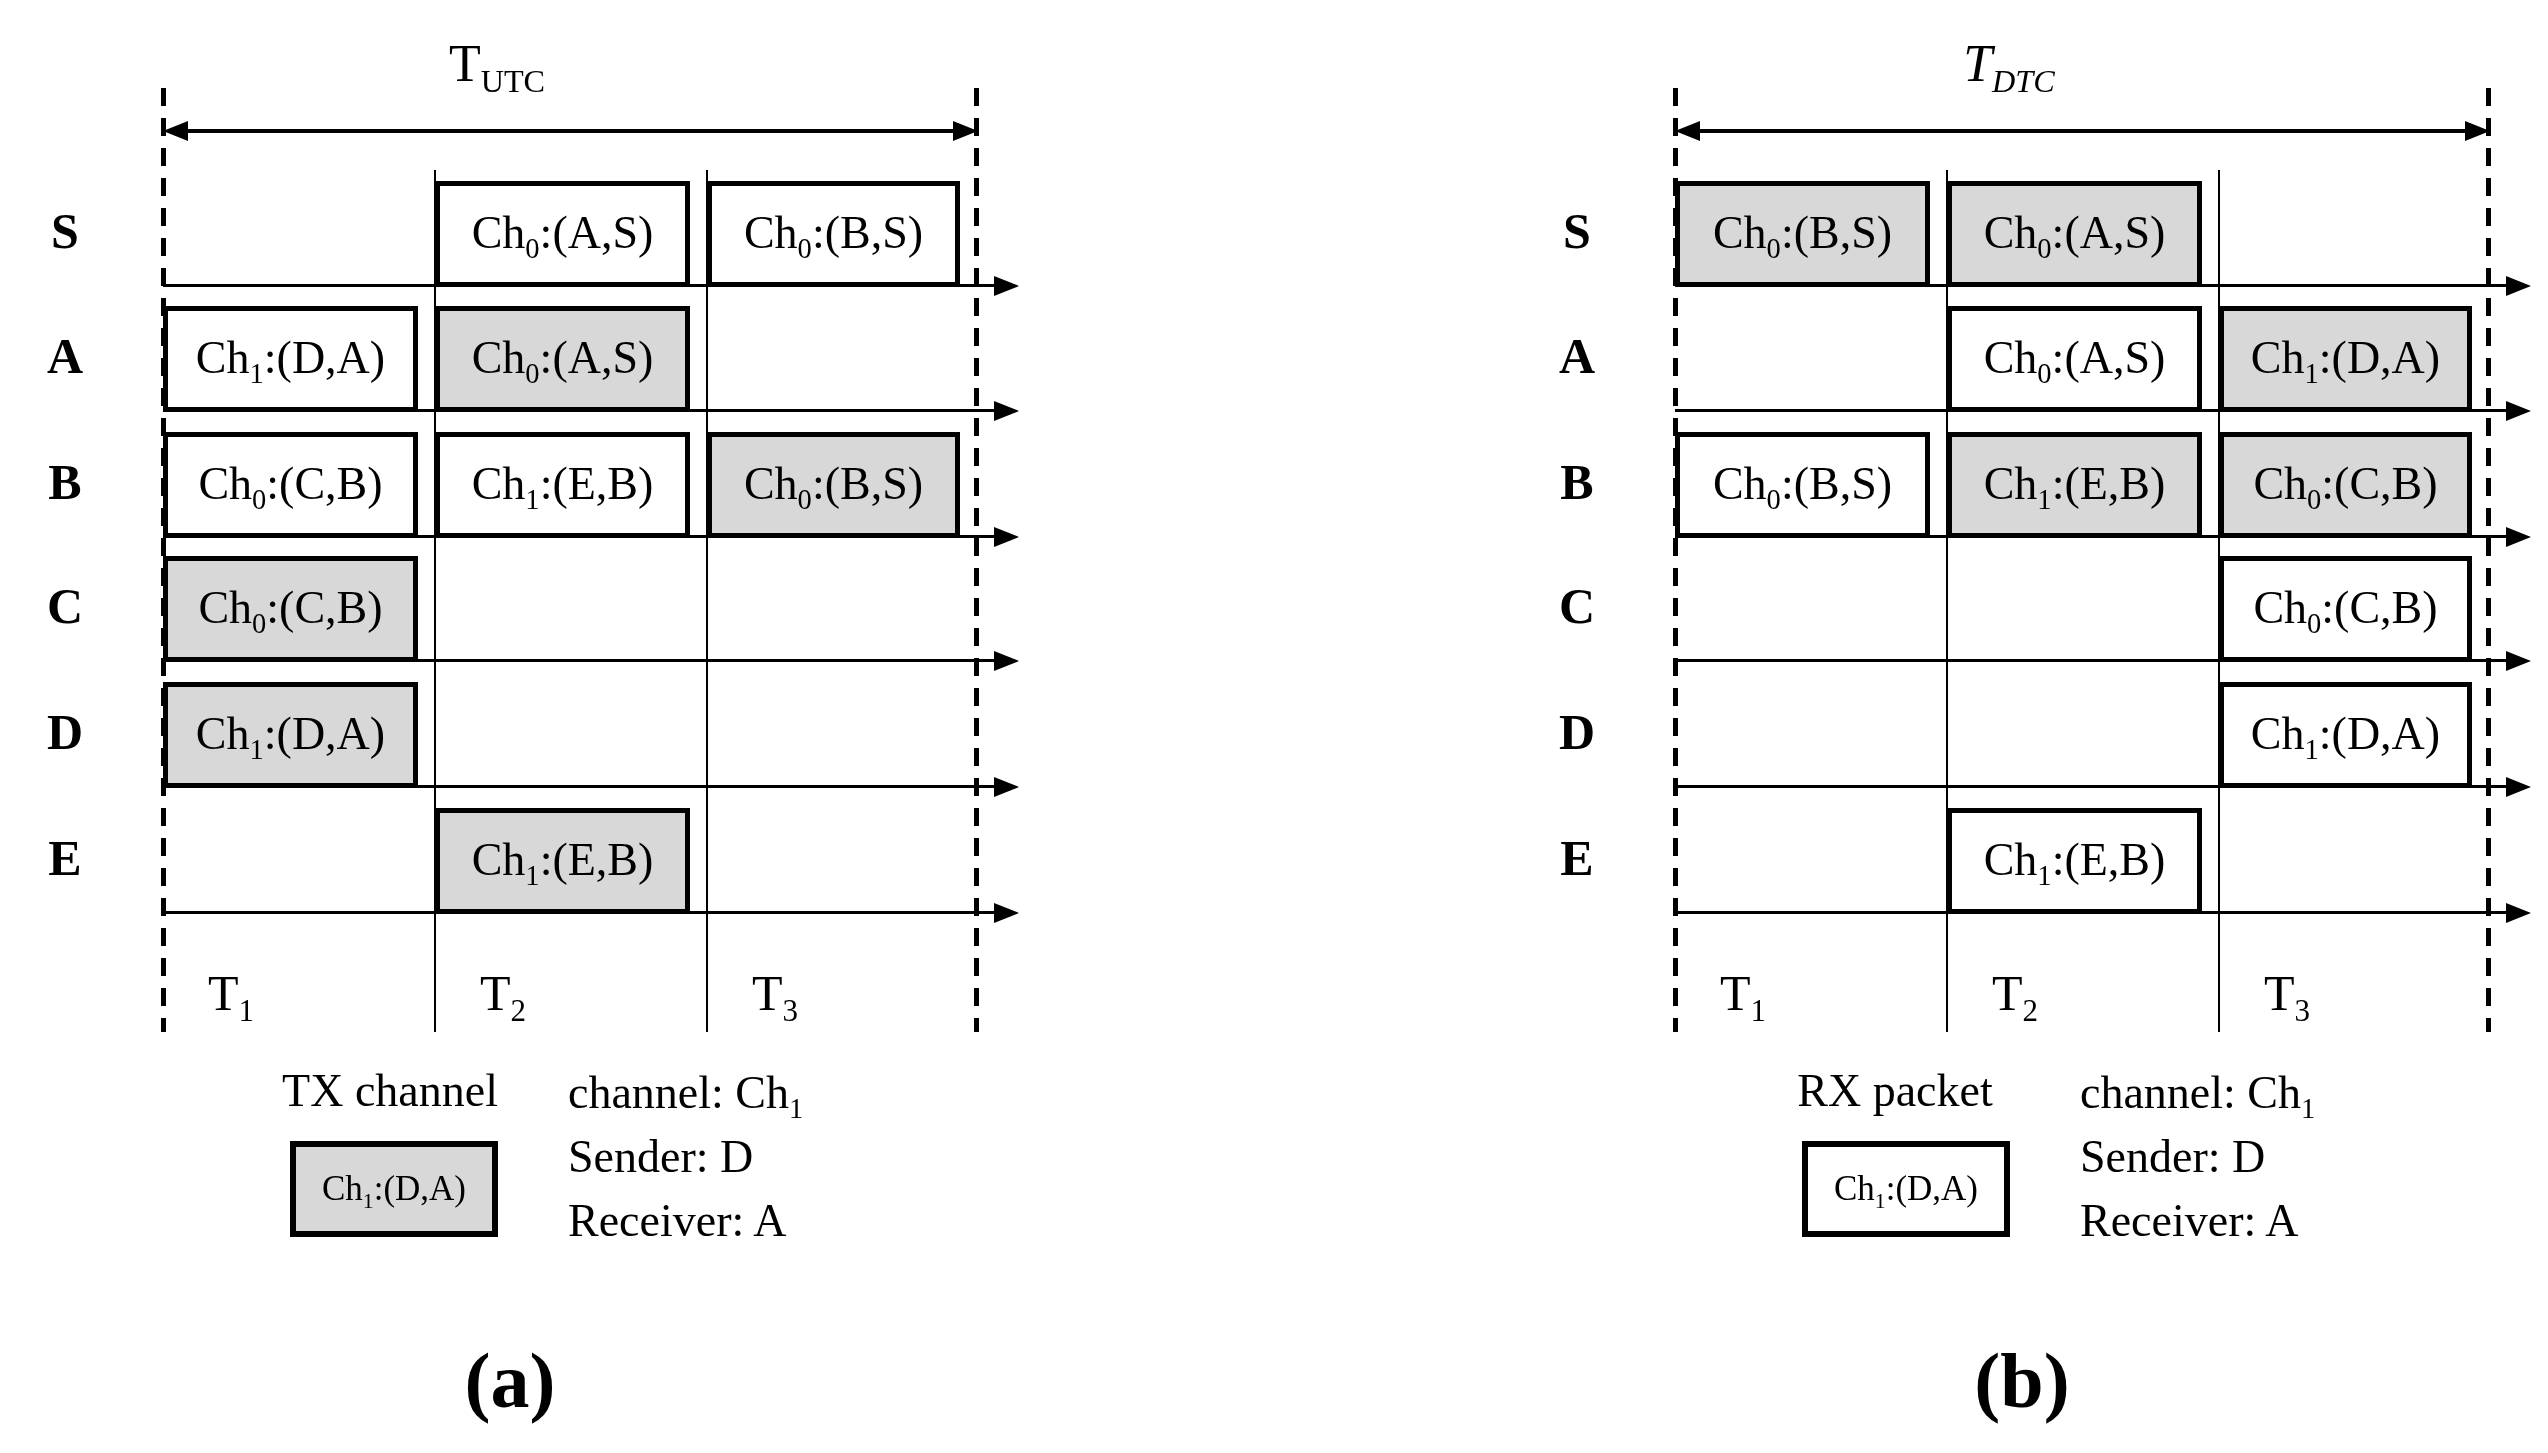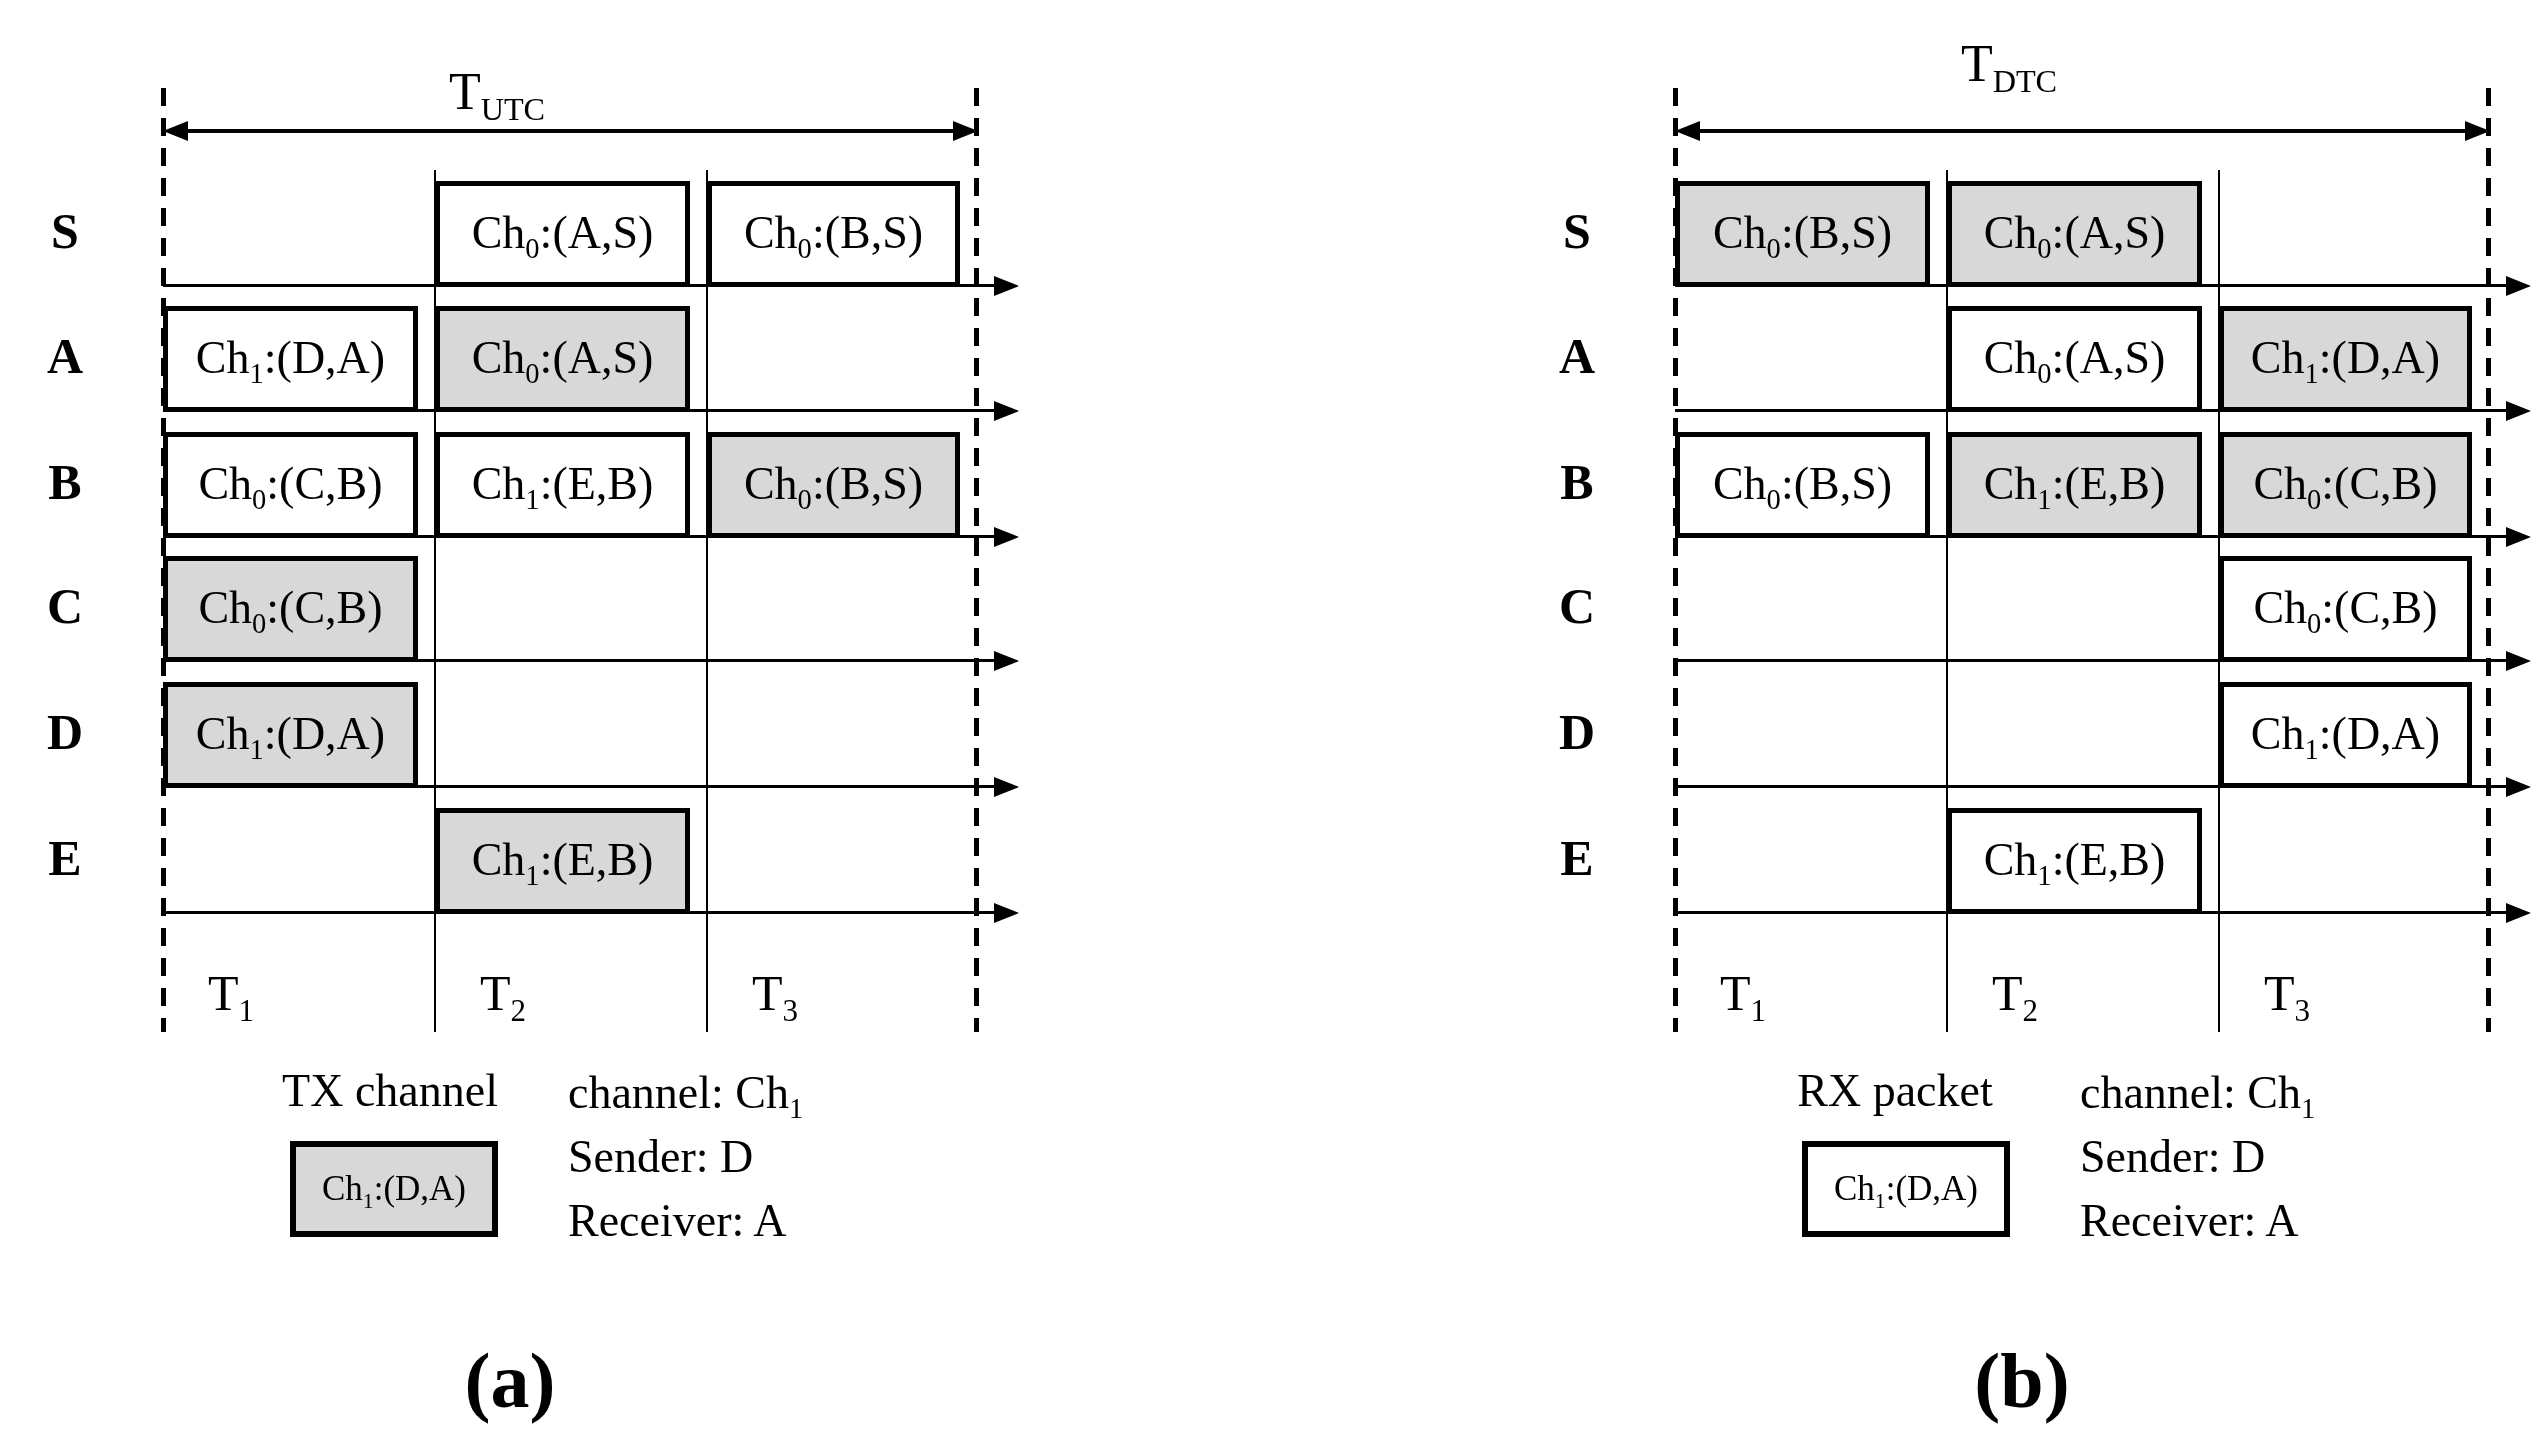--- a/index.html
+++ b/index.html
@@ -94,21 +94,21 @@
   }
 
   sub { font-size: 0.62em; line-height: 0; }
 </style>
 </head>
 <body>
 
 <div class="canvas">
   <section class="panel" id="panel-0">
     <div class="grid">
-        <div class="abs ptitle" style="left: 297px; top: 34px; margin-top: 28px;">T<sub>UTC</sub></div>
+        <div class="abs ptitle" style="left: 297px; top: 34px;">T<sub>UTC</sub></div>
         <div class="abs measure" style="left: 186px; top: 129px; width: 768px;"></div>
         <div class="abs tri-l" style="left: 163px; top: 121px;"></div>
         <div class="abs tri-r" style="left: 953px; top: 121px;"></div>
         <div class="abs vdash" style="left: 161px; top: 88px; height: 944px;"></div>
         <div class="abs vdash" style="left: 974px; top: 88px; height: 944px;"></div>
         <div class="abs vline" style="left: 434px; top: 170px; height: 862px;"></div>
         <div class="abs vline" style="left: 706px; top: 170px; height: 862px;"></div>
         <div class="abs rowlabel" style="left: 20px; top: 202px;">S</div>
         <div class="abs axis" style="left: 163px; top: 284px; width: 831px;"></div>
         <div class="abs tri-r" style="left: 994px; top: 276px;"></div>
@@ -143,21 +143,21 @@
         <div class="abs legend-title" style="left: 190px; top: 1064px;">TX channel</div>
         <div class="abs legend-box filled" style="left: 290px; top: 1141px;">Ch<sub>1</sub>:(D,A)</div>
         <div class="abs legend-info" style="left: 568px; top: 1066px;">channel: Ch<sub>1</sub></div>
         <div class="abs legend-info" style="left: 568px; top: 1130px;">Sender: D</div>
         <div class="abs legend-info" style="left: 568px; top: 1194px;">Receiver: A</div>
       </div>
     <div class="caption abs">(a)</div>
   </section>
   <section class="panel" id="panel-1">
     <div class="grid">
-        <div class="abs ptitle" style="left: 297px; top: 34px;">T<sub>DTC</sub></div>
+        <div class="abs ptitle" style="left: 297px; top: 34px; font-style: italic;">T<sub>DTC</sub></div>
         <div class="abs measure" style="left: 186px; top: 129px; width: 768px;"></div>
         <div class="abs tri-l" style="left: 163px; top: 121px;"></div>
         <div class="abs tri-r" style="left: 953px; top: 121px;"></div>
         <div class="abs vdash" style="left: 161px; top: 88px; height: 944px;"></div>
         <div class="abs vdash" style="left: 974px; top: 88px; height: 944px;"></div>
         <div class="abs vline" style="left: 434px; top: 170px; height: 862px;"></div>
         <div class="abs vline" style="left: 706px; top: 170px; height: 862px;"></div>
         <div class="abs rowlabel" style="left: 20px; top: 202px;">S</div>
         <div class="abs axis" style="left: 163px; top: 284px; width: 831px;"></div>
         <div class="abs tri-r" style="left: 994px; top: 276px;"></div>

